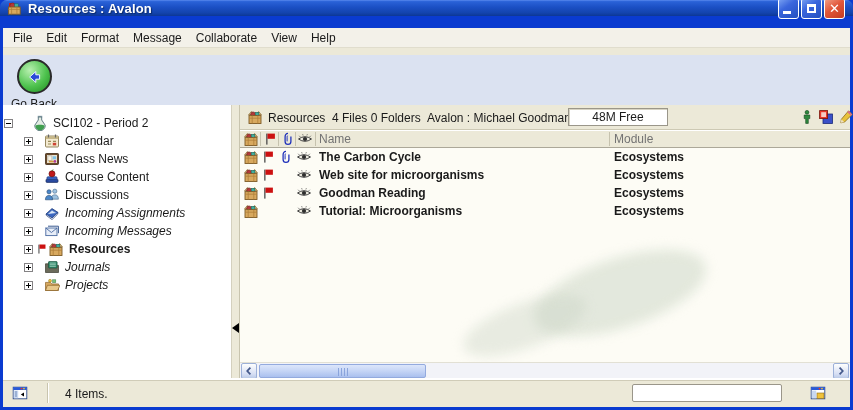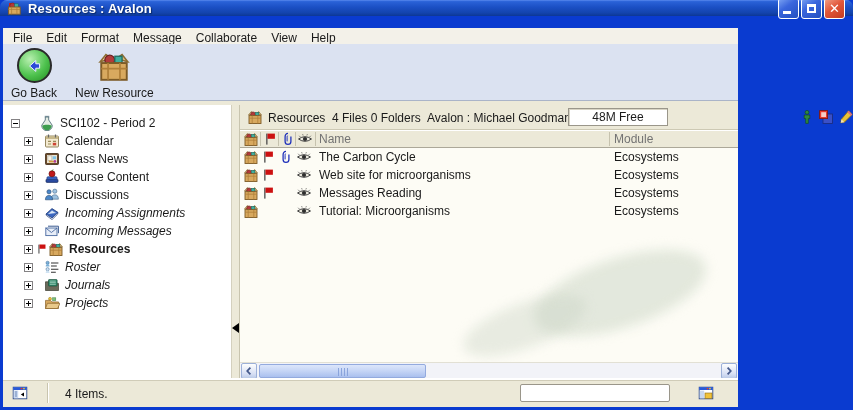--- a/index.html
+++ b/index.html
@@ -14,44 +14,44 @@
     text-shadow:1px 1px 1px #0a2a6a;letter-spacing:.2px;flex:1;}
   .win-buttons{display:flex;gap:2px;margin-right:2px;}
   .wbtn{width:21px;height:21px;border-radius:3px;border:1px solid #fff;
     display:flex;align-items:center;justify-content:center;position:relative;}
   .wbtn.min,.wbtn.max{background:linear-gradient(145deg,#7aa2f2 0%,#3a66dd 40%,#2450c0 100%);}
   .wbtn.close{background:linear-gradient(145deg,#f0a088 0%,#e2573a 45%,#c23a20 100%);}
   .glyph-min{position:absolute;left:4px;bottom:4px;width:8px;height:3px;background:#fff;}
   .glyph-max{width:9px;height:9px;border:2px solid #fff;border-top-width:3px;}
   .glyph-close{color:#fff;font-weight:bold;font-size:13px;line-height:1;font-family:"DejaVu Sans",sans-serif;}
   
-  .client{position:absolute;left:3px;top:28px;width:735px;height:379px;background:#ece9d8;}
+  .client{position:absolute;left:3px;top:28px;width:847px;height:379px;background:#ece9d8;}
   
   .menubar{position:absolute;left:0;top:0;width:100%;height:20px;background:#f3f1e9;
     display:flex;align-items:center;padding-left:3px;border-bottom:1px solid #e0ddcd;}
   .menu-item{padding:2px 7px;cursor:default;}
   
-  .toolbar{position:absolute;left:0;top:16px;width:100%;height:57px;background:#dbe2f1;
-    border-bottom:1px solid #aab4c8;display:flex;align-items:flex-start;padding:4px 0 0 6px;gap:14px;}
+  .toolbar{position:absolute;left:0;top:27px;width:100%;height:57px;background:#dbe2f1;
+    border-bottom:1px solid #aab4c8;display:flex;align-items:flex-start;padding:4px 0 0 6px;gap:14px;flex-direction:column;}
   .tbtn{display:flex;flex-direction:column;align-items:center;width:auto;padding:0 2px;}
   .tb-circle{width:35px;height:35px;border-radius:50%;display:flex;align-items:center;justify-content:center;}
   .tb-circle.back{background:radial-gradient(circle at 35% 30%,#b8f0b0,#4ec24e 55%,#1f8a1f 100%);
     border:2px solid #2a2a2a;}
   .tb-circle.fwd{background:radial-gradient(circle at 35% 30%,#e8e6da,#cfccba 60%,#b8b4a0 100%);
     border:2px solid #b0ac98;}
   .tb-lbl{margin-top:3px;font-size:12px;color:#1a1a1a;}
   .tb-lbl.dis{color:#b0ac9a;}
   .tb-crate{width:34px;height:34px;margin-top:1px;}
   .ic16{width:16px;height:16px;display:inline-block;}
   
   .main{position:absolute;left:0;top:77px;width:100%;height:273px;background:#fff;}
   .tree{position:absolute;left:0;top:0;width:229px;height:100%;background:#fff;
     border-right:1px solid #d4d0be;padding-top:9px;overflow:hidden;}
   .tree-row{height:18px;display:flex;align-items:center;white-space:nowrap;}
-  .tree-row.root{padding-left:8px;}
+  .tree-row.root{padding-left:1px;}
   .tree-row.child{padding-left:21px;}
   .expander{width:9px;height:9px;background:#fff;border:1px solid #848284;position:relative;flex:0 0 9px;}
   .expander::before{content:'';position:absolute;left:1px;right:1px;top:3px;height:1px;background:#000;}
   .expander.plus::after{content:'';position:absolute;top:1px;bottom:1px;left:3px;width:1px;background:#000;}
   .expander.none{visibility:hidden;}
   .tree-row .ic16{margin-left:11px;margin-right:5px;flex:0 0 16px;}
   .tree-row.root .ic16{margin-left:19px;}
   .tree-row.flagged .flag-mini{width:13px;height:14px;margin-left:2px;flex:0 0 13px;}
   .tree-row.flagged .ic16{margin-left:0;}
   .tlabel{font-size:12px;}
@@ -77,21 +77,21 @@
   .ib-person{left:559px;}
   .ib-layers{left:578px;}
   .ib-pencil{left:598px;}
   .colheader{position:absolute;left:0;top:25px;width:100%;height:18px;background:#ece9d8;
     border-bottom:1px solid #aca899;box-shadow:inset 0 1px 0 #fff;}
   .colheader .ic16{position:absolute;top:1px;}
   .ch-sep{position:absolute;top:2px;width:1px;height:14px;background:#c6c2ae;}
   .ch-text{position:absolute;top:2px;font-size:12px;color:#737373;}
   
   .listarea{position:absolute;left:0;top:43px;width:100%;bottom:16px;background:#fdfcf5;overflow:hidden;}
-  .lrow{position:relative;height:18px;}
+  .lrow{position:relative;height:18px;font-weight:bold;}
   .lrow .ic16{position:absolute;top:1px;}
   .c-crate{left:3px;} .c-flag{left:20px;} .c-clip{left:38px;} .c-eye{left:56px;}
   .c-name{position:absolute;left:79px;top:2px;font-size:12px;white-space:nowrap;}
   .c-module{position:absolute;left:374px;top:2px;font-size:12px;white-space:nowrap;}
   .watermark{position:absolute;border-radius:50%;filter:blur(6px);}
   .wm1{left:290px;top:110px;width:180px;height:70px;background:rgba(196,208,190,.45);transform:rotate(-18deg);}
   .wm2{left:220px;top:155px;width:130px;height:45px;background:rgba(200,210,196,.4);transform:rotate(-20deg);}
   
   .hscroll{position:absolute;left:0;bottom:0;width:100%;height:16px;background:#f2f3f8;
     border-top:1px solid #e2e0d4;}
@@ -366,27 +366,20 @@
               <use href="#s-flag"></use>
             </svg>
           <svg class="ic16">
               <use href="#s-crate"></use>
             </svg>
           <span class="tlabel bd">Resources</span>
         </div>
         <div class="tree-row child">
           <span class="expander plus"></span>
           <svg class="ic16">
-              <use href="#s-roster"></use>
-            </svg>
-          <span class="tlabel it">Roster</span>
-        </div>
-        <div class="tree-row child">
-          <span class="expander plus"></span>
-          <svg class="ic16">
               <use href="#s-journal"></use>
             </svg>
           <span class="tlabel it">Journals</span>
         </div>
         <div class="tree-row child">
           <span class="expander plus"></span>
           <svg class="ic16">
               <use href="#s-project"></use>
             </svg>
           <span class="tlabel it">Projects</span>
@@ -478,21 +471,21 @@
           <div class="lrow">
             <svg class="ic16 c-crate">
                 <use href="#s-crate"></use>
               </svg>
             <svg class="ic16 c-flag">
                 <use href="#s-flag"></use>
               </svg>
             <svg class="ic16 c-eye">
                 <use href="#s-eye"></use>
               </svg>
-            <span class="c-name">Messages Reading</span>
+            <span class="c-name">Goodman Reading</span>
             <span class="c-module">Ecosystems</span>
           </div>
           <div class="lrow">
             <svg class="ic16 c-crate">
                 <use href="#s-crate"></use>
               </svg>
             <svg class="ic16 c-eye">
                 <use href="#s-eye"></use>
               </svg>
             <span class="c-name">Tutorial: Microorganisms</span>

